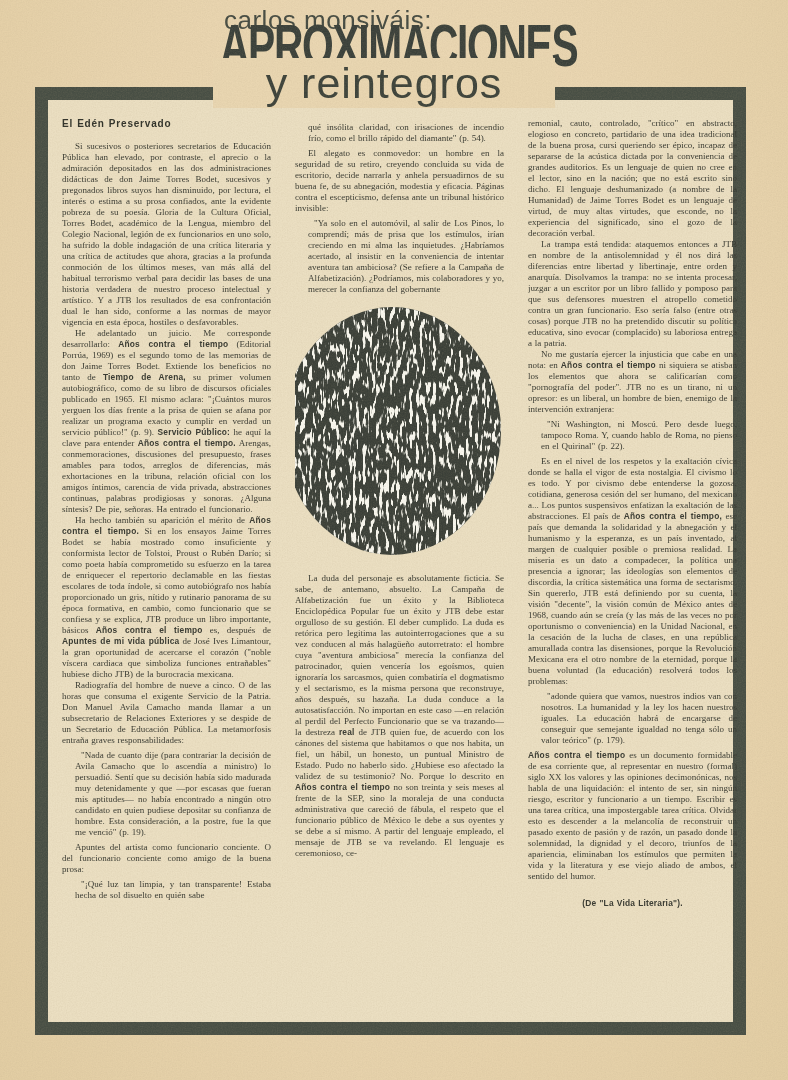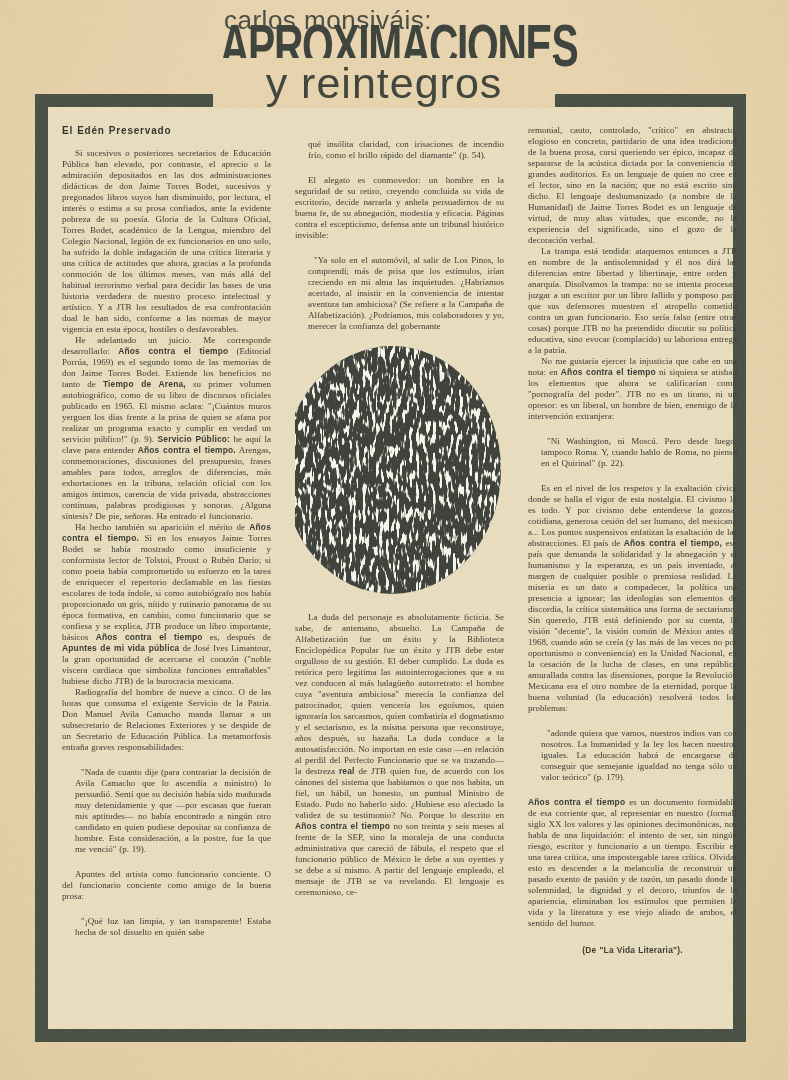--- a/index.html
+++ b/index.html
@@ -22,38 +22,38 @@
     color:#3a403a;transform:scale(.68,1);transform-origin:left top;white-space:nowrap;
   }
   .subtitle{
     position:absolute;left:213px;top:58px;width:342px;height:50px;
     background:#e9d6b1;z-index:3;text-align:center;
     font-family:"Liberation Sans", sans-serif;
     font-size:43px;line-height:50px;letter-spacing:1px;color:#3c423a;white-space:nowrap;
   }
   
   .frame{
-    position:absolute;left:35px;top:94px;width:711px;height:948px;
+    position:absolute;left:35px;top:87px;width:711px;height:948px;
     box-sizing:border-box;border:13px solid #474e44;background:#ebdfc2;z-index:2;
   }
   .columns{
     position:absolute;inset:0;display:flex;gap:24px;
     padding:18px 14px 6px 14px;box-sizing:border-box;
   }
   .col{
     width:209px;flex:0 0 209px;overflow:hidden;
     font-size:9px;line-height:11px;text-align:justify;word-spacing:.5px;
   }
   .col-heading{
     margin:0 0 12px 0;font-family:"Liberation Sans", sans-serif;
     font-weight:700;font-size:10px;letter-spacing:.8px;color:#2f3129;
   }
   .para{margin:0;text-indent:13px;}
   .para.flush{text-indent:0;}
-  .quote{margin:14px 0;padding-left:13px;text-indent:6px;}
+  .quote{margin:4px 0;padding-left:13px;text-indent:6px;}
   .quote.flush{text-indent:0;}
   .bold{font-family:"Liberation Sans", sans-serif;font-weight:700;font-size:8.4px;letter-spacing:.2px;}
   .attribution{
     margin:16px 0 0 0;text-align:center;
     font-family:"Liberation Sans", sans-serif;font-weight:700;
     font-size:9px;letter-spacing:.5px;
   }
   
   .photo{margin:12px 0 18px -12px;width:218px;height:248px;}
   

